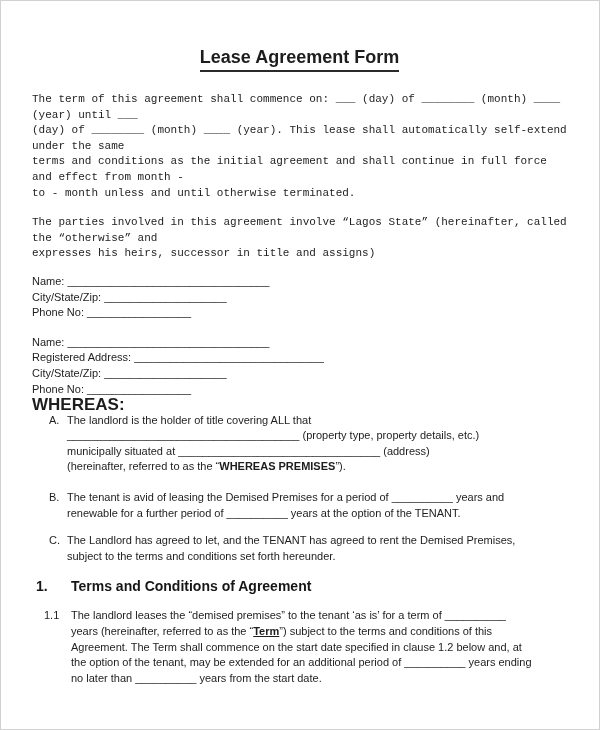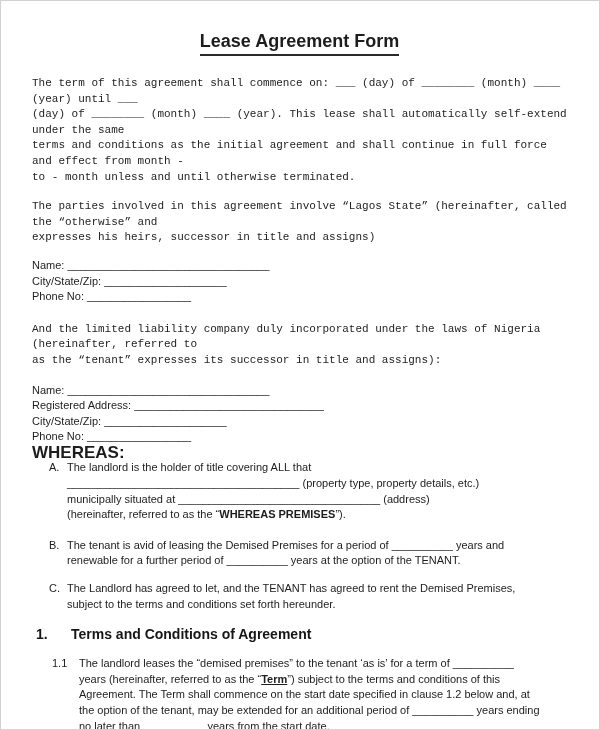--- a/index.html
+++ b/index.html
@@ -3,21 +3,21 @@
 <meta charset="utf-8">
 <style>
   html, body { margin: 0; padding: 0; background: #ffffff; }
   .page {
     position: relative;
     width: 600px;
     height: 730px;
     box-sizing: border-box;
     background: #ffffff;
     border: 1px solid #d2d2d2;
-    padding: 28px 32px 0 31px;
+    padding: 44px 32px 0 31px;
     font-family: "Liberation Sans", "DejaVu Sans", sans-serif;
     font-size: 11px;
     line-height: 15.6px;
     color: #1d1d1d;
     overflow: hidden;
   }
   .doc-title {
     margin: 0;
     text-align: center;
     font-size: 18px;
@@ -55,21 +55,21 @@
     display: flex;
     margin-left: 4px;
     font-weight: bold;
     font-size: 14px;
     line-height: 19px;
     color: #161616;
   }
   .section-heading .sec-num { flex: 0 0 35px; }
   .clause {
     display: flex;
-    margin-left: 20px;
+    margin-left: 12px;
   }
   .clause .marker { flex: 0 0 27px; }
   .clause .item-text { flex: 1; }
 </style>
 </head>
 <body>
 
 <div class="page">
 
   <h1 class="doc-title"><span class="title-text">Lease Agreement Form</span></h1>
@@ -81,22 +81,20 @@
 
   <p class="para prewrap mt-p2">The parties involved in this agreement involve “Lagos State” (hereinafter, called the “otherwise” and
 expresses his heirs, successor in title and assigns)</p>
 
   <div class="fields-block mt-fields1">
     <div class="field-row"><span>Name:</span> <span>_________________________________</span></div>
     <div class="field-row"><span>City/State/Zip:</span> <span>____________________</span></div>
     <div class="field-row"><span>Phone No:</span> <span>_________________</span></div>
   </div>
 
-  <p class="para prewrap mt-p3">And the limited liability company duly incorporated under the laws of Nigeria (hereinafter, referred to
-as the “tenant” expresses its successor in title and assigns):</p>
 
   <div class="fields-block mt-fields2">
     <div class="field-row"><span>Name:</span> <span>_________________________________</span></div>
     <div class="field-row"><span>Registered Address:</span> <span>_______________________________</span></div>
     <div class="field-row"><span>City/State/Zip:</span> <span>____________________</span></div>
     <div class="field-row"><span>Phone No:</span> <span>_________________</span></div>
   </div>
 
   <p class="whereas-heading mt-whereas">WHEREAS:</p>
 

